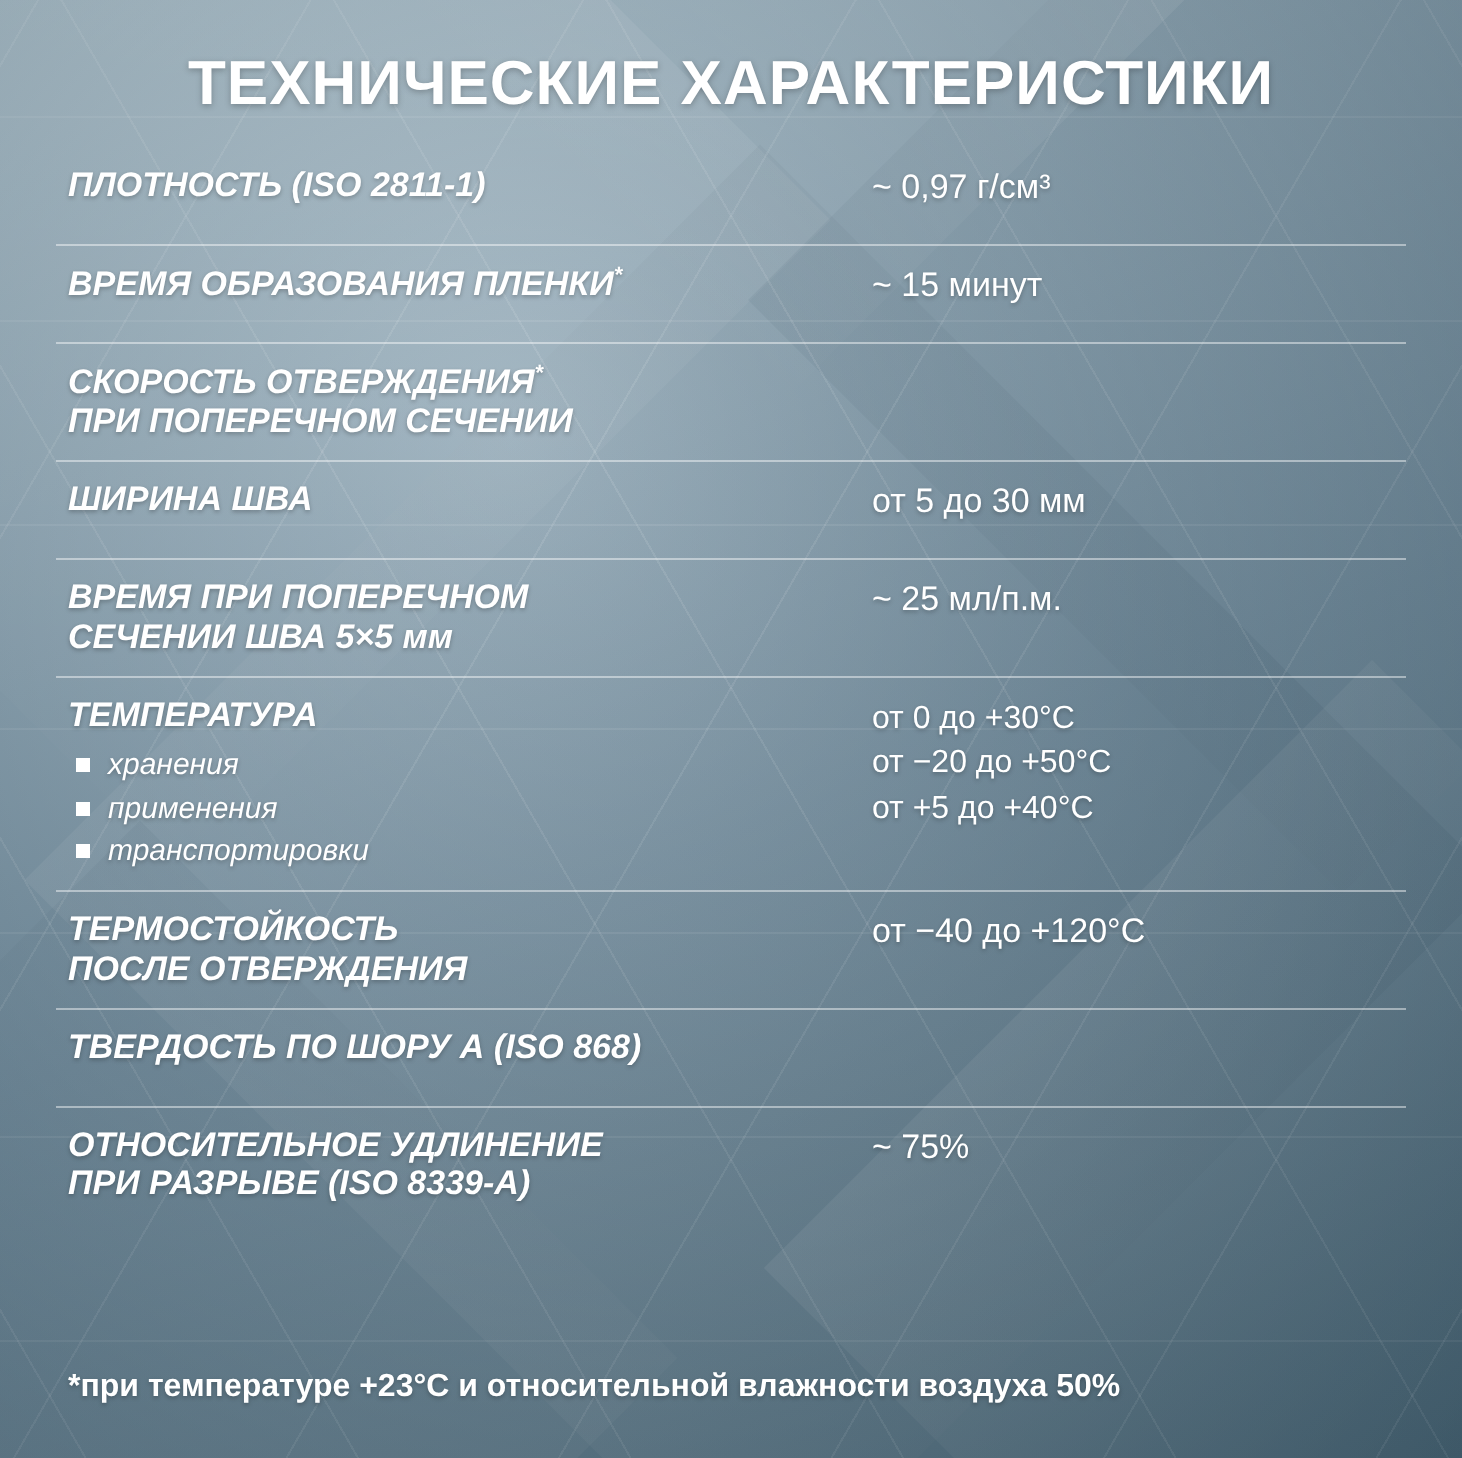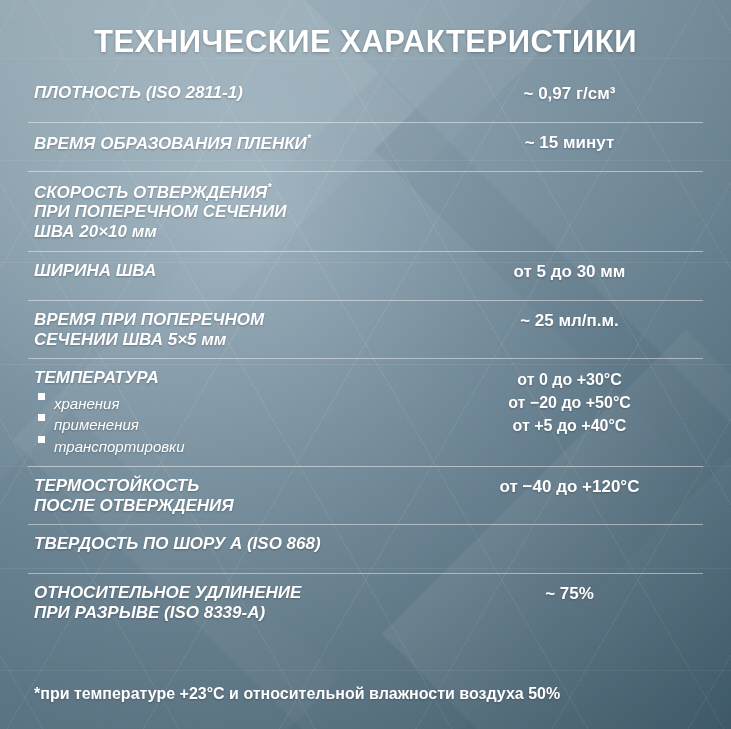--- a/index.html
+++ b/index.html
@@ -121,40 +121,40 @@
     line-height: 1.16;
     text-shadow: 0 1px 2px rgba(0,0,0,0.25);
     padding-left: 6px;
     box-sizing: border-box;
     font-style: italic;
   }
   .cell-value {
     flex: 1;
     color: #ffffff;
     font-size: 17px;
-    font-weight: bold;
+    font-weight: normal;
     line-height: 1.16;
     text-shadow: 0 1px 2px rgba(0,0,0,0.25);
     padding-top: 1px;
-    text-align: center;
   }
   .sup {
     font-size: 11px;
     vertical-align: super;
   }
   .sub-list {
     margin: 5px 0 0 0;
     padding: 0;
     list-style: none;
   }
   .sub-list li {
     font-size: 15px;
     font-weight: normal;
     line-height: 1.42;
     display: flex;
+    align-items: center;
   }
   .bullet {
     display: inline-block;
     width: 7px;
     height: 7px;
     background: #ffffff;
     margin: 0 9px 0 4px;
     flex: 0 0 7px;
   }
   .value-lines div {
@@ -202,21 +202,20 @@
         <div class="cell-name">
           <span>ВРЕМЯ ОБРАЗОВАНИЯ ПЛЕНКИ</span><span class="sup">*</span>
         </div>
         <div class="cell-value">~ 15 минут</div>
       </div>
 
       <div class="row">
         <div class="cell-name">
           <div><span>СКОРОСТЬ ОТВЕРЖДЕНИЯ</span><span class="sup">*</span></div>
           <div>ПРИ ПОПЕРЕЧНОМ СЕЧЕНИИ</div>
-          <div>ШВА 20×10 мм</div>
         </div>
       </div>
 
       <div class="row">
         <div class="cell-name">ШИРИНА ШВА</div>
         <div class="cell-value">от 5 до 30 мм</div>
       </div>
 
       <div class="row">
         <div class="cell-name">

